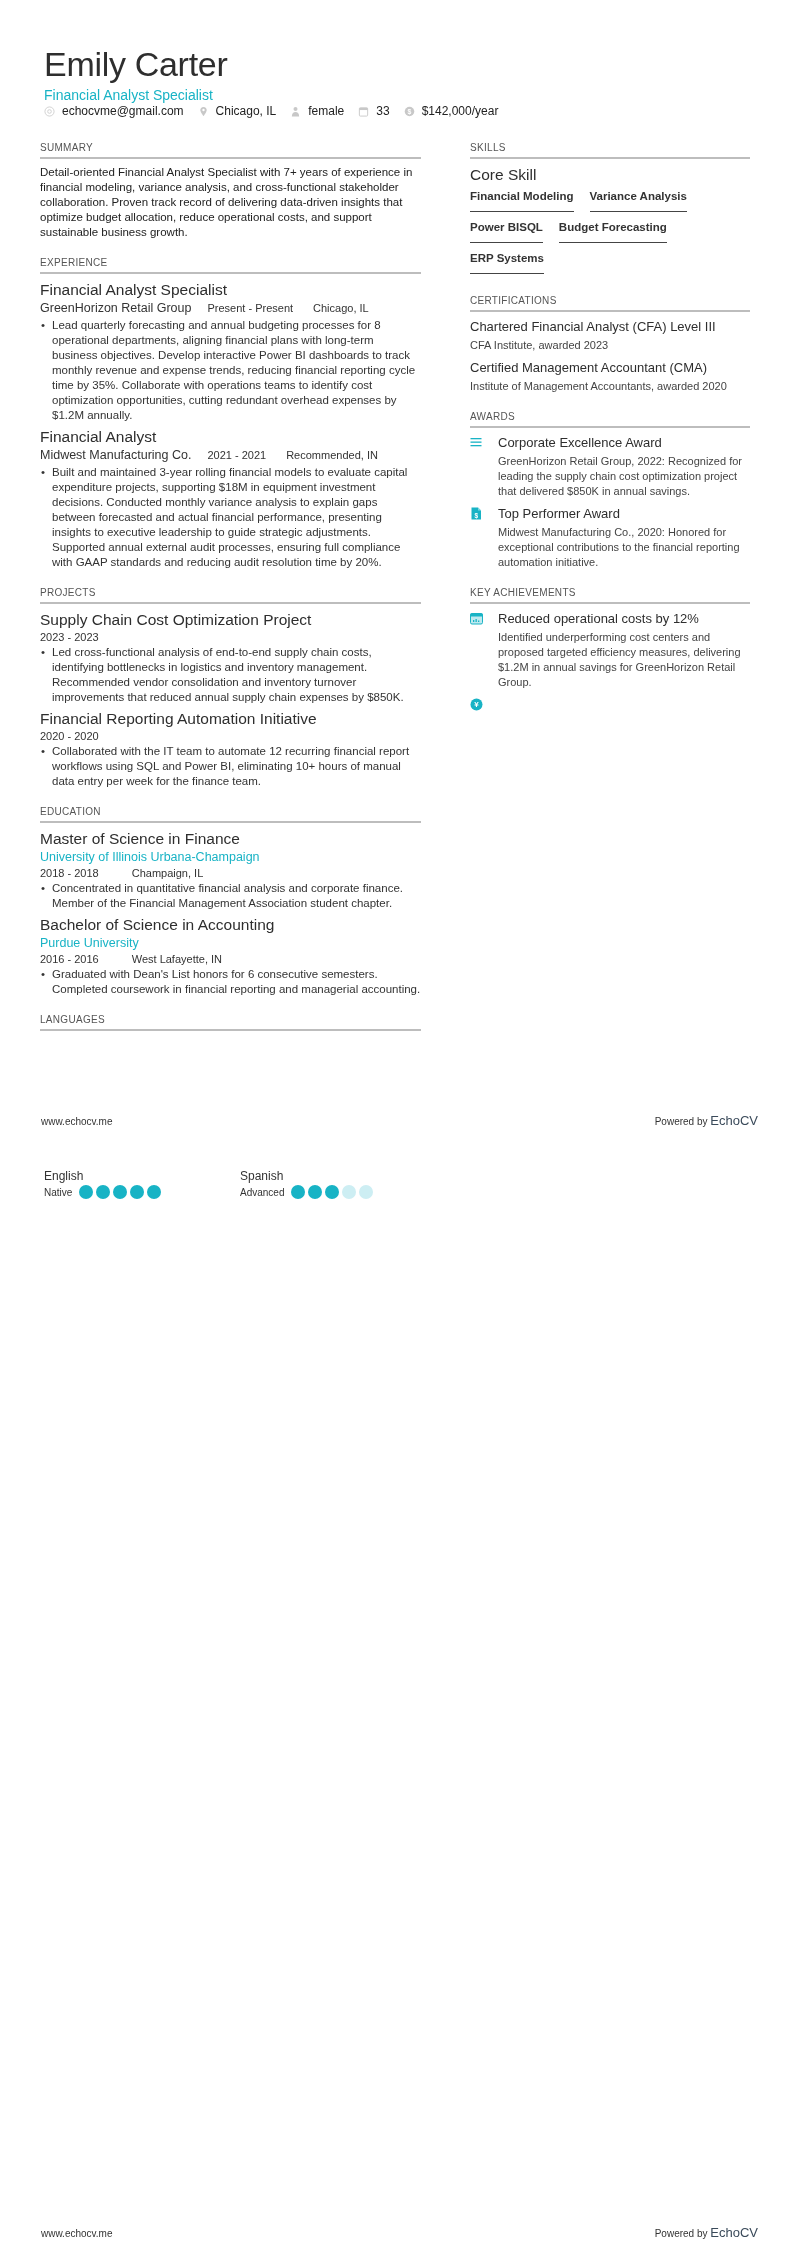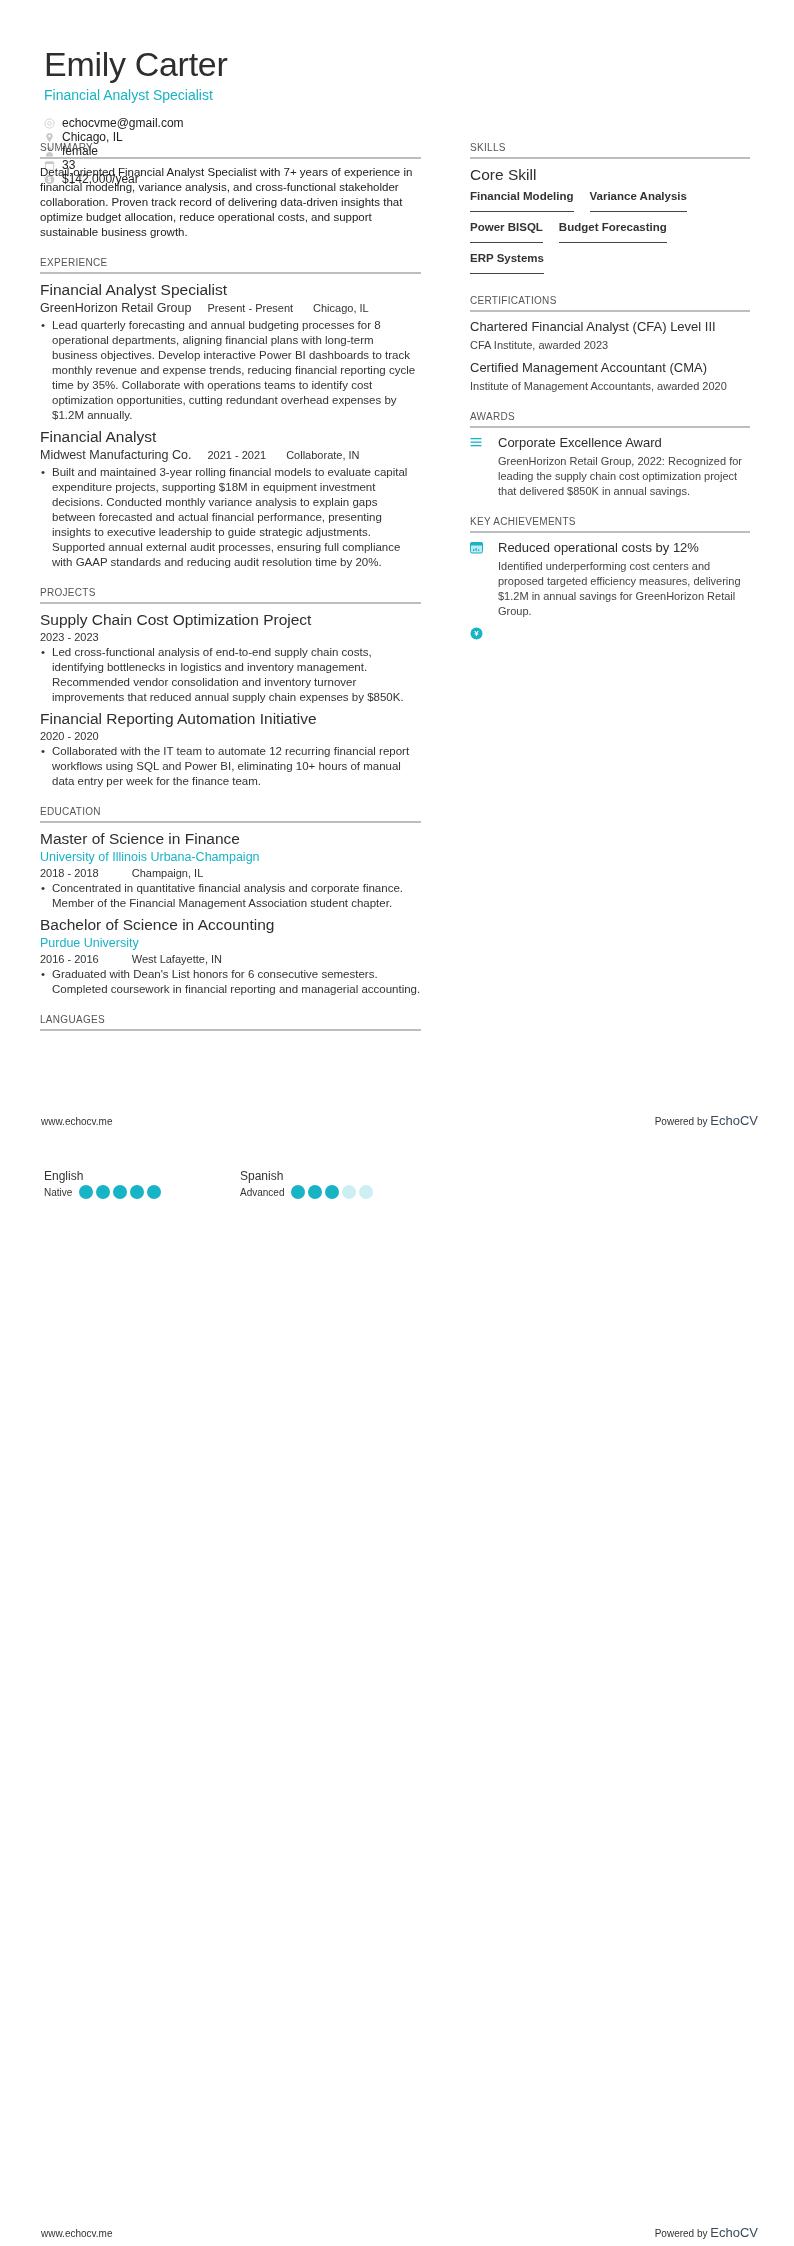--- a/index.html
+++ b/index.html
@@ -9,21 +9,21 @@
     height: 2246px;
     position: relative;
     font-family: "Liberation Sans", sans-serif;
     color: #333333;
     overflow: hidden;
   }
   .page { position: absolute; left: 0; top: 0; width: 794px; }
   .header { position: absolute; left: 44px; top: 44px; }
   .name { font-size: 34px; color: #2e2e2e; font-weight: normal; line-height: 40px; letter-spacing: -0.3px; }
   .title { font-size: 14px; color: #18b3c5; margin-top: 2px; line-height: 18px; }
-  .contact { display: flex; margin-top: 12px; font-size: 12px; color: #222; flex-direction: column; }
+  .contact { display: flex; align-items: center; font-size: 12px; color: #222; }
   .contact-item { display: flex; align-items: center; margin-right: 14px; }
   .cicon { display: inline-block; width: 11px; height: 11px; margin-right: 7px; color: #c8c8c8; }
   .cicon svg { width: 11px; height: 11px; display: block; }
 
   .col-left { position: absolute; left: 40px; top: 142px; width: 381px; }
   .col-right { position: absolute; left: 470px; top: 142px; width: 280px; }
 
   .section-head {
     font-size: 10px; color: #555; letter-spacing: 0.3px;
     padding-bottom: 4px; border-bottom: 2px solid #bdbdbd; margin-bottom: 6px;
@@ -149,21 +149,21 @@
         <ul class="bullets">
           <li>Lead quarterly forecasting and annual budgeting processes for 8 operational departments, aligning financial plans with long-term business objectives. Develop interactive Power BI dashboards to track monthly revenue and expense trends, reducing financial reporting cycle time by 35%. Collaborate with operations teams to identify cost optimization opportunities, cutting redundant overhead expenses by $1.2M annually.</li>
         </ul>
       </div>
 
       <div>
         <div class="entry-title">Financial Analyst</div>
         <div class="entry-meta">
           <span class="company">Midwest Manufacturing Co.</span>
           <span class="dates">2021 - 2021</span>
-          <span class="loc">Collaborate, IN</span>
+          <span class="loc">Recommended, IN</span>
         </div>
         <ul class="bullets">
           <li>Built and maintained 3-year rolling financial models to evaluate capital expenditure projects, supporting $18M in equipment investment decisions. Conducted monthly variance analysis to explain gaps between forecasted and actual financial performance, presenting insights to executive leadership to guide strategic adjustments. Supported annual external audit processes, ensuring full compliance with GAAP standards and reducing audit resolution time by 20%.</li>
         </ul>
       </div>
     </div>
 
     <div class="section">
       <div class="section-head">PROJECTS</div>
 
@@ -252,20 +252,33 @@
               <rect x="0.5" y="2" width="11" height="1.3" fill="#18b3c5"></rect>
               <rect x="0.5" y="5.5" width="11" height="1.3" fill="#18b3c5"></rect>
               <rect x="0.5" y="9" width="11" height="1.3" fill="#18b3c5"></rect>
             </svg>
         </div>
         <div>
           <div class="t">Corporate Excellence Award</div>
           <div class="d">GreenHorizon Retail Group, 2022: Recognized for leading the supply chain cost optimization project that delivered $850K in annual savings.</div>
         </div>
       </div>
+      <div class="icon-entry">
+        <div class="icon-col">
+          <svg viewBox="0 0 13 13">
+              <path d="M1.5 0.5 H8 L11 3.5 V12.5 H1.5 Z" fill="#18b3c5"></path>
+              <path d="M8 0.5 V3.5 H11" fill="#7fd9e3"></path>
+              <text x="6.2" y="10.5" font-size="6.5" text-anchor="middle" fill="#fff" font-family="Liberation Sans, sans-serif" font-weight="bold">$</text>
+            </svg>
+        </div>
+        <div>
+          <div class="t">Top Performer Award</div>
+          <div class="d">Midwest Manufacturing Co., 2020: Honored for exceptional contributions to the financial reporting automation initiative.</div>
+        </div>
+      </div>
     </div>
 
     <div class="section">
       <div class="section-head">KEY ACHIEVEMENTS</div>
       <div class="icon-entry">
         <div class="icon-col">
           <svg viewBox="0 0 13 13">
               <rect x="0.5" y="1.5" width="12" height="10.5" rx="1.5" fill="#bfe9ef" stroke="#18b3c5" stroke-width="1"></rect>
               <rect x="0.5" y="1.5" width="12" height="3" fill="#18b3c5"></rect>
               <rect x="3" y="8" width="1.3" height="2" fill="#18b3c5"></rect>

